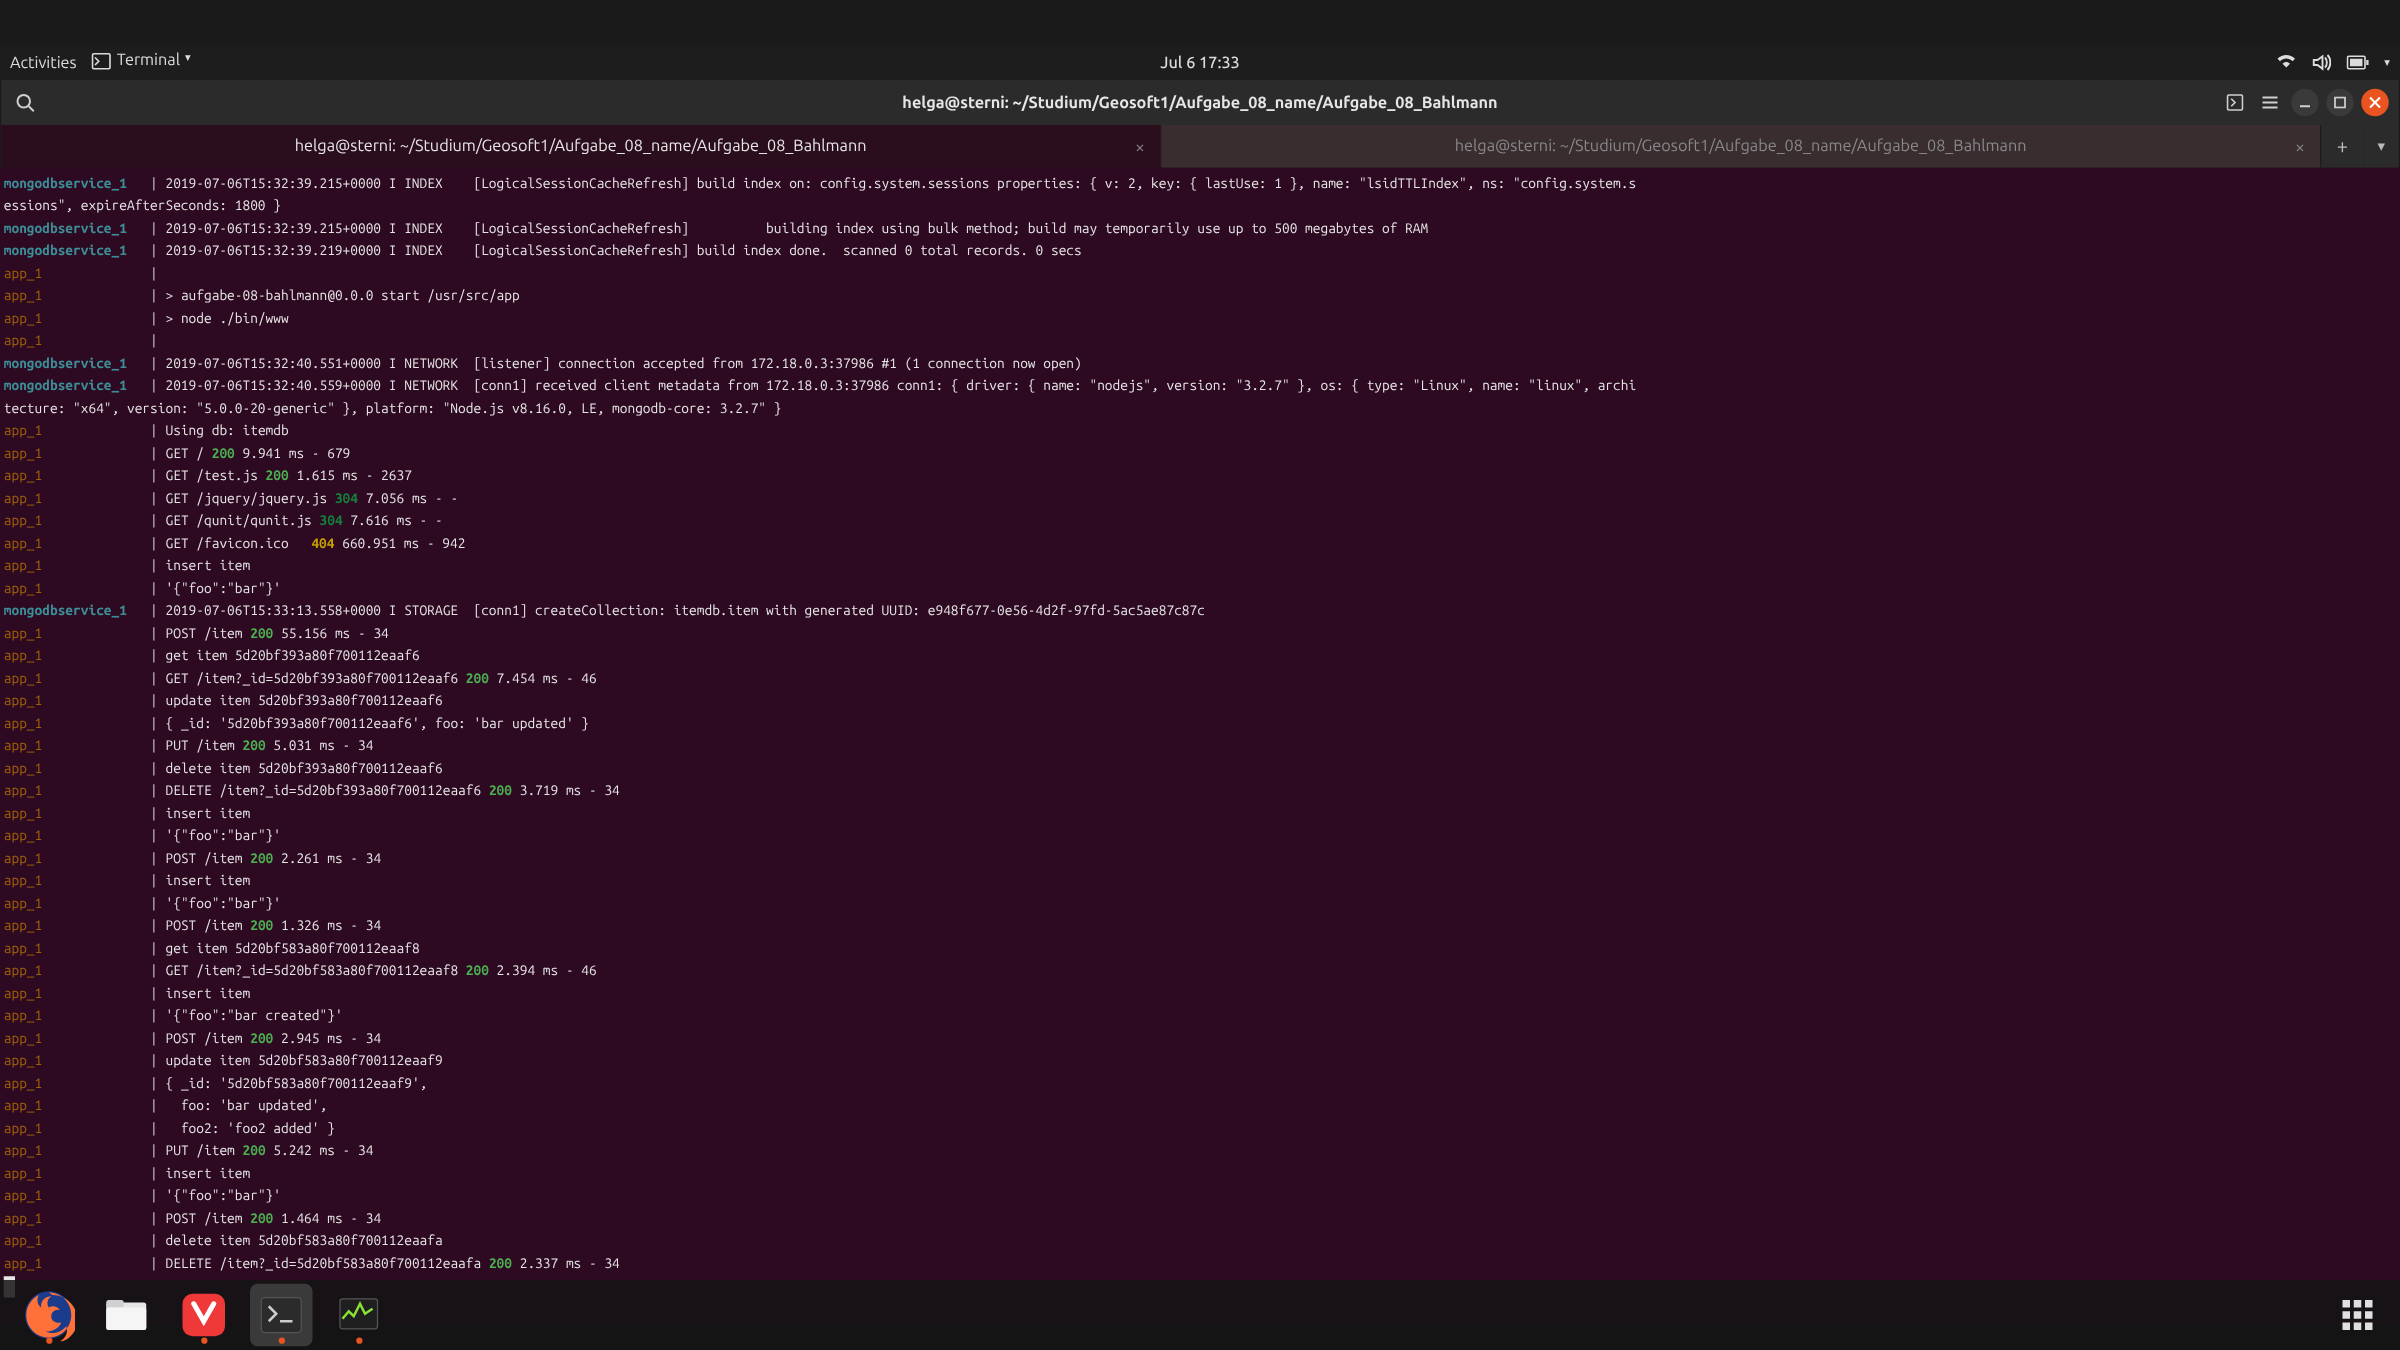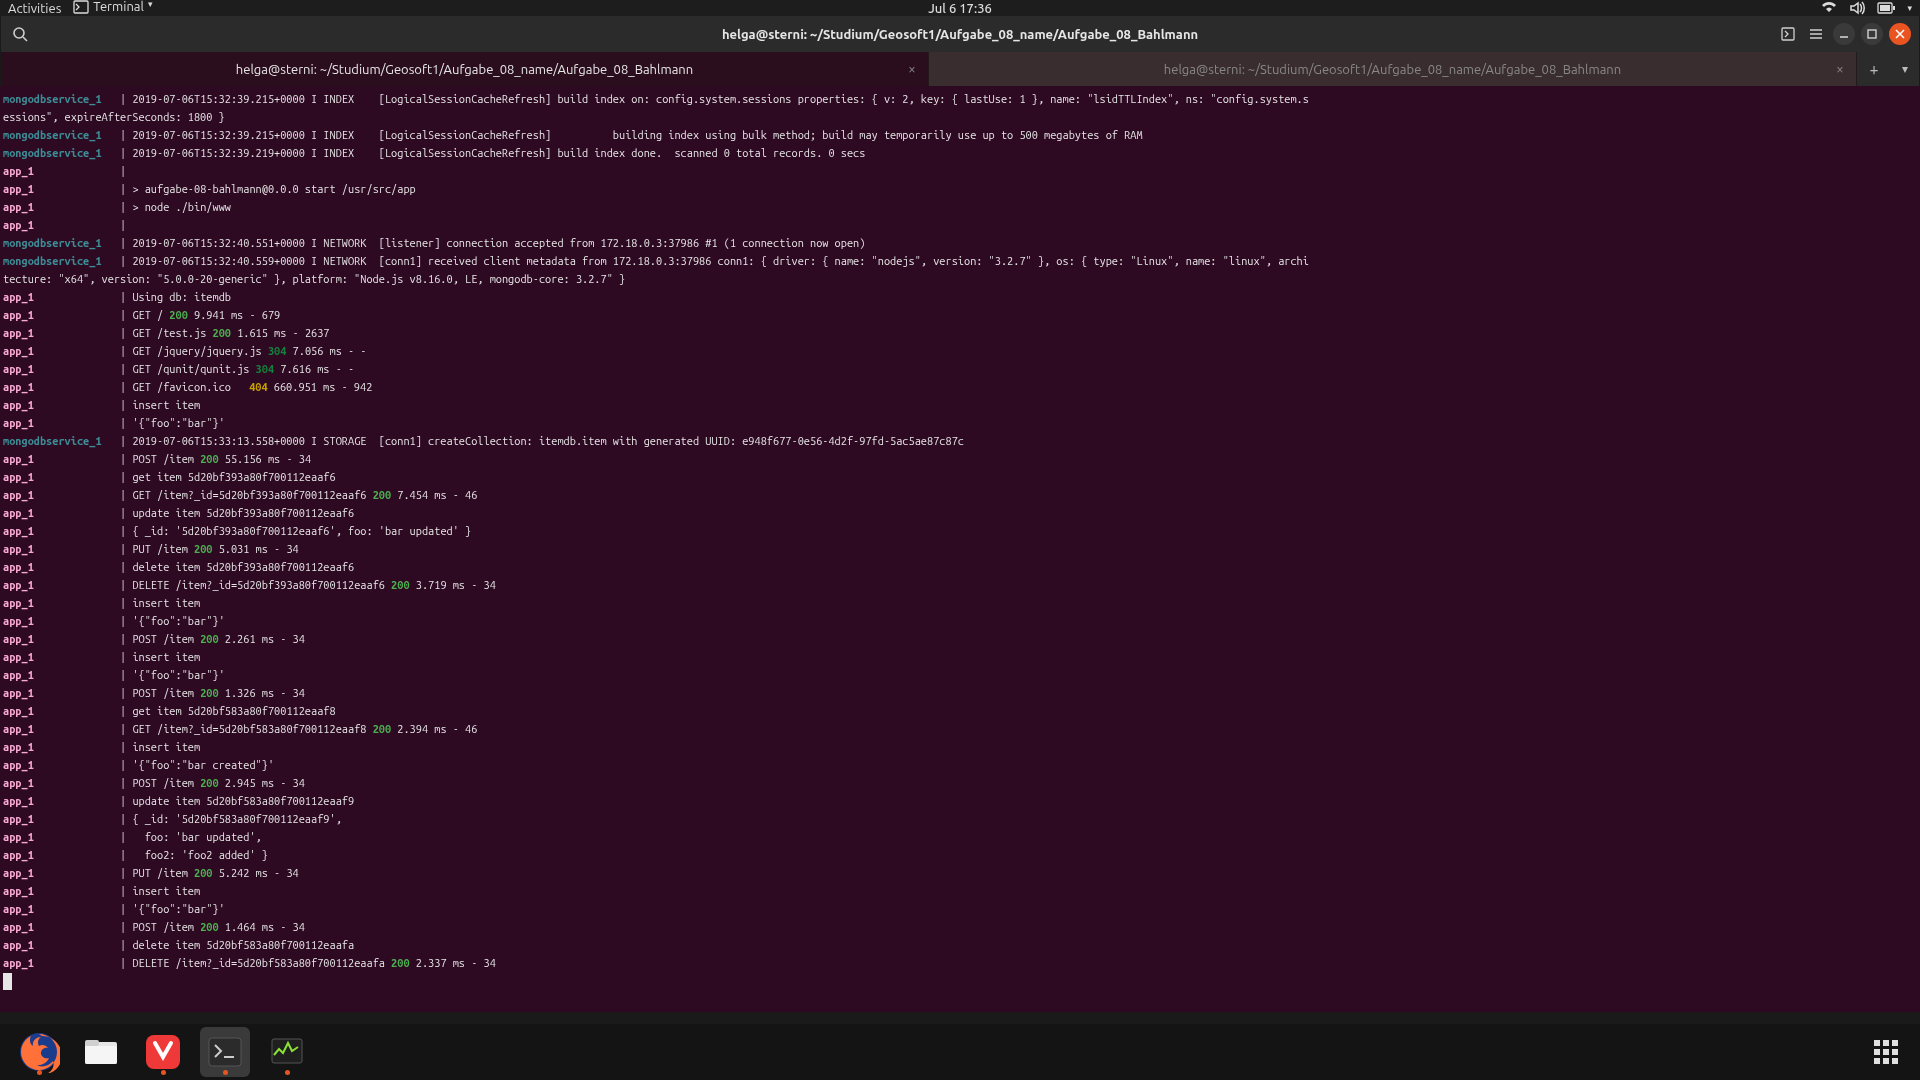--- a/index.html
+++ b/index.html
@@ -1,19 +1,19 @@
 <!DOCTYPE html>
 <html><head>
 <meta charset="utf-8">
 <style>
   * { margin:0; padding:0; box-sizing:border-box; }
   html,body { width:1920px; height:1080px; font-family:"Ubuntu",Arial,sans-serif; background:#1a1a1a; overflow:hidden; }
 
   
-  .topbar { height:16px; background:#1d1d1d; color:#dcdcdc; font-size:13px; display:flex; align-items:center; padding:0 8px; }
+  .topbar { height:28px; background:#1d1d1d; color:#dcdcdc; font-size:13px; display:flex; align-items:center; padding:0 8px;margin-top:36px; }
   .topbar .left { display:flex; align-items:center; gap:12px; }
   .topbar .center { position:absolute; left:50%; transform:translateX(-50%); font-size:13px; font-weight:500;}
   .topbar .right { margin-left:auto; display:flex; align-items:center; gap:12px; }
   .topbar .right span { display:flex; }
   .topbar svg { fill:#dcdcdc; }
   .app-menu { display:flex; gap:4px; }
 
   
   .headerbar { height:36px; background:#2b2b2b; display:flex; align-items:center; padding:0 8px; color:#e6e6e6; font-size:13px; position:relative; border-left:1px solid #1a1a1a; border-right:1px solid #1a1a1a;}
   .hb-left { display:flex; gap:8px; align-items:center; }
@@ -28,21 +28,21 @@
   .tabbar { height:34px; background:#2b2223; display:flex; border-left:1px solid #1a1a1a; border-right:1px solid #1a1a1a; }
   .tab { flex:1; display:flex; align-items:center; justify-content:center; font-size:13px; color:#bdbdbd; background:#36292c; border-right:1px solid #221a1c; position:relative;}
   .tab.active { background:#2b0e1d; color:#e6e6e6; border-bottom:none;}
   .tab:not(.active){ background:#3a2d30; color:#888;}
   .tab-close { position:absolute; right:12px; color:#888; font-size:14px; }
   .tab-add { width:34px; color:#bbb; font-size:16px; display:flex; align-items:center;justify-content:center; background:#2b2b2b;}
   .tab-arrow { width:28px; color:#bbb; font-size:12px; display:flex; align-items:center;justify-content:center; background:#2b2b2b;}
 
   
   .term { background:#2d0922; color:#e6e6e6; font-family:"Ubuntu Mono","DejaVu Sans Mono",monospace; font-size:11px; line-height:18px; white-space:pre; padding:4px 0 7px 3px; height:926px; overflow:hidden;}
-  .svc-app   { color:#f9a8d4; font-weight:bold;text-align:center; }
+  .svc-app   { color:#a16207; font-weight:normal;text-align:center; }
   .svc-mongo { color:#3d8d96; font-weight:bold; }
   .pipe { color:#d8d8d8; }
   .s200 { color:#4caf50; font-weight:bold;margin-top:36px;}
   .s304 { color:#15803d; font-weight:bold;}
   .s404 { color:#c4a000; font-weight:bold;margin-left:12px;}
   .cursor { display:inline-block; width:9px; height:17px; background:#e6e6e6; vertical-align:bottom;}
 
   
   .dock { position:absolute; bottom:0; left:0; right:0; height:56px; background:rgba(20,20,20,0.85); display:flex; align-items:center; padding:0 8px; }
   .dock-icon { width:50px; height:50px; margin:0 6px; border-radius:6px; display:flex; align-items:center; justify-content:center; position:relative;}
@@ -60,21 +60,21 @@
     <span>Activities</span>
     <span class="app-menu">
       <span><svg width="16" height="16" viewBox="0 0 16 16">
             <rect x="1" y="2" width="14" height="12" rx="1" fill="none" stroke="#dcdcdc" stroke-width="1.3"></rect>
             <path d="M3 5l3 3-3 3" stroke="#dcdcdc" stroke-width="1.3" fill="none"></path>
           </svg></span>
       <span>Terminal</span>
       <span style="font-size:9px;">▾</span>
     </span>
   </div>
-  <div class="center">Jul 6  17:36</div>
+  <div class="center">Jul 6  17:33</div>
   <div class="right">
     <span>
         <svg width="16" height="16" viewBox="0 0 16 16">
           <path d="M1 5c4-4 10-4 14 0l-2 2c-3-3-7-3-10 0zM5 9c2-2 4-2 6 0l-3 3z"></path>
         </svg>
       </span>
     <span>
         <svg width="16" height="16" viewBox="0 0 16 16">
           <path d="M2 6h3l4-3v10l-4-3H2zM11 4c2 2 2 6 0 8M13 2c3 3 3 9 0 12" fill="none" stroke="#dcdcdc" stroke-width="1.5"></path>
         </svg>

